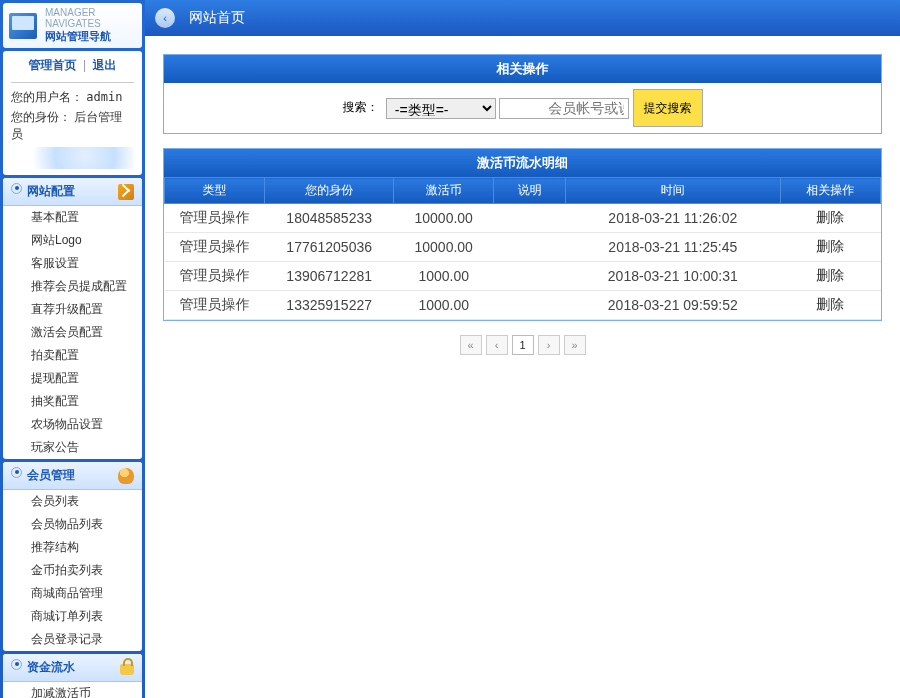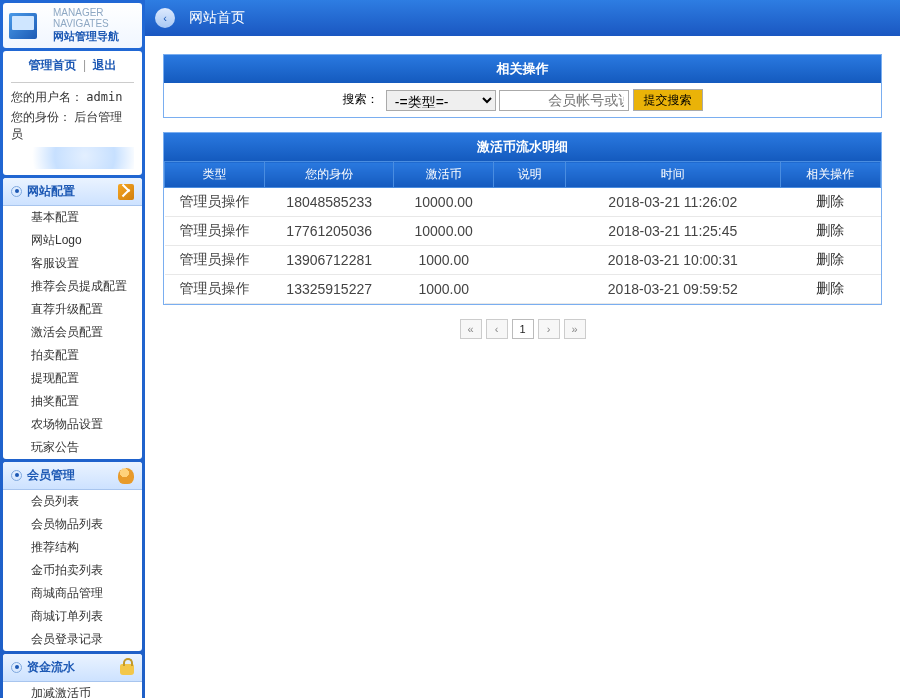--- a/index.html
+++ b/index.html
@@ -1,35 +1,35 @@
 <!DOCTYPE html>
 <html><head>
 <meta charset="utf-8">
 <style>
 * { margin: 0; padding: 0; box-sizing: border-box; }
 body { font-family: Arial, "Microsoft YaHei", sans-serif; font-size: 12px; background: #fff; width: 900px; height: 698px; overflow: hidden; }
 .layout { display: flex; height: 698px; }
 
 
 .sidebar { width: 145px; background: linear-gradient(to bottom, #2168d5, #1e5fc7); padding: 3px; flex-shrink: 0; }
-.side-header { background: linear-gradient(to bottom, #fff, #f0f6ff); border-radius: 3px; padding: 4px 6px; display: flex; align-items: center; gap: 16px; margin-bottom: 3px; }
+.side-header { background: linear-gradient(to bottom, #fff, #f0f6ff); border-radius: 3px; padding: 4px 6px; display: flex; align-items: center; gap: 8px; margin-bottom: 3px; }
 .side-header-icon { width: 28px; height: 26px; background: linear-gradient(135deg, #4a9ae8, #1d5bb5); border-radius: 2px; position: relative; flex-shrink: 0; }
 .side-header-icon::before { content:""; position:absolute; top:3px; left:3px; right:3px; height:14px; background:#cfe6ff; border-radius:1px; }
 .side-header-text { font-size: 10px; color: #8ea8c4; }
 .side-header-text b { display: block; color: #1c58b4; font-weight: bold; font-size: 11px; }
 
 .side-panel { background: #fff; border-radius: 3px; margin-bottom: 3px; overflow: hidden; }
 .side-top { padding: 6px 8px; }
 .side-top-links { color: #1c58b4; font-weight: bold; text-align: center; margin-bottom: 8px; }
 .side-top-links span { color: #999; font-weight: normal; margin: 0 3px; }
 .side-top-line { color: #333; margin: 3px 0; font-size: 12px; }
 .side-top-deco { height: 22px; background: radial-gradient(circle at 60% 40%, #e3efff 0%, #c7e0ff 40%, #fff 70%); margin-top: 4px; }
 
 .group-head { background: linear-gradient(to bottom, #eaf3ff, #cde2ff); border-bottom: 1px solid #a8c5ee; padding: 5px 8px; display: flex; align-items: center; justify-content: space-between; cursor: pointer; }
-.group-head-left { display: flex; align-items: center; gap: 5px; color: #1c58b4; font-weight: bold; }
+.group-head-left { display: flex; gap: 5px; color: #1c58b4; font-weight: bold; }
 .bullet { width: 11px; height: 11px; border: 1px solid #7fa8de; border-radius: 50%; display: inline-block; position: relative; }
 .bullet::before { content:""; position:absolute; top:2px; left:3px; width:4px; height:4px; border-radius:50%; background:#1c58b4; }
 .group-icon { width: 16px; height: 16px; display:inline-block; }
 .group-icon.tools { background: linear-gradient(135deg,#f5a623,#d17f0e); border-radius:2px; position:relative; }
 .group-icon.tools::before { content:""; position:absolute; top:3px; left:3px; width:10px; height:2px; background:#fff; transform:rotate(45deg); }
 .group-icon.tools::after { content:""; position:absolute; top:8px; left:3px; width:10px; height:2px; background:#fff; transform:rotate(-45deg); }
 .group-icon.users { background: radial-gradient(circle at 40% 30%,#ffd27a 30%,#e89b2a 31%); border-radius:50% 50% 40% 40%; }
 .group-icon.lock { background:#f3c74a; border-radius:2px 2px 3px 3px; position:relative; width:14px; height:11px; margin-top:3px; }
 .group-icon.lock::before { content:""; position:absolute; top:-6px; left:3px; width:6px; height:6px; border:2px solid #c29a2a; border-bottom:none; border-radius:6px 6px 0 0; }
 
@@ -43,21 +43,21 @@
 .breadcrumb { color: #fff; font-size: 14px; }
 
 .content { padding: 18px; }
 .panel { border: 1px solid #7aaef0; margin-bottom: 14px; }
 .panel-head { background: linear-gradient(to bottom, #2a79e0, #145abe); color: #fff; font-weight: bold; text-align: center; padding: 5px 0; font-size: 13px; }
 .panel-body { padding: 6px 0; text-align: center; }
 .panel-body label { margin-right: 4px; }
 .panel-body select, .panel-body input[type=text] { font-size: 14px; padding: 2px 4px; border: 1px solid #aaa; height: 21px; vertical-align: middle; }
 .panel-body select { width: 110px; }
 .panel-body input[type=text] { width: 130px; padding-left: 48px; }
-.panel-body button { font-size: 12px; padding: 2px 10px; height: 22px; background: #eab308; border: 1px solid #aaa; vertical-align: middle; cursor: pointer; }
+.panel-body button { font-size: 12px; padding: 2px 10px; height: 38px; background: #fde047; border: 1px solid #aaa; vertical-align: middle; cursor: pointer; }
 
 .table { width: 100%; border-collapse: collapse; }
 .table thead th { background: linear-gradient(to bottom, #2a79e0, #145abe); color:#fff; font-weight: normal; padding: 4px 6px; font-size: 12px; border: 1px solid #4a8de0; }
 .table tbody td { padding: 5px 6px; text-align: center; font-size: 14px; border-bottom: 1px solid #e8e8e8; color: #444; }
 .del-link { color: #333; cursor: pointer; }
 
 .pager { display: flex; justify-content: center; gap: 4px; margin-top: 8px; }
 .pager-btn { min-width: 22px; height: 20px; border: 1px solid #ccc; background: #f7f7f7; color: #888; display:flex; align-items:center; justify-content:center; font-size:11px; cursor:pointer; }
 .pager-btn.current { background: #fff; color: #222; border-color:#bbb; }
 </style>

